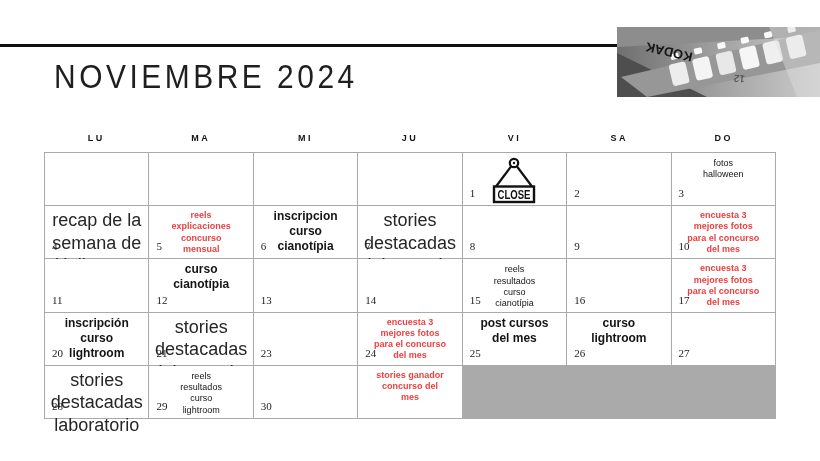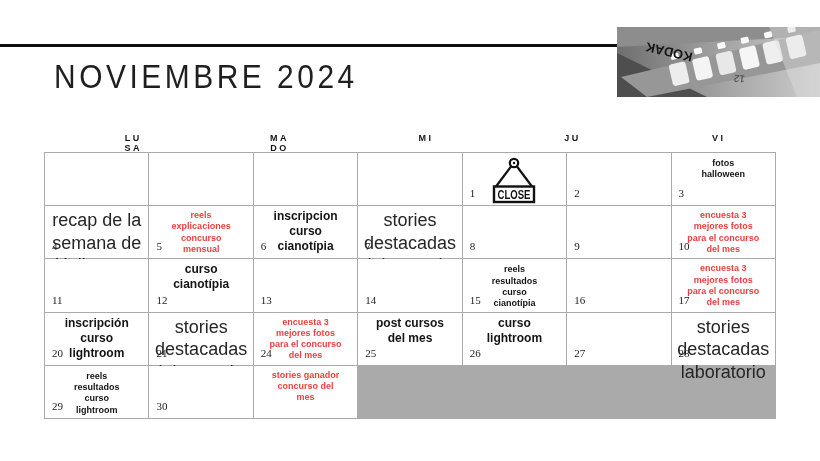--- a/index.html
+++ b/index.html
@@ -13,41 +13,41 @@
     --ink:#1d1d1d;
   }
   .top-rule{position:absolute;left:0;top:44px;width:618px;height:3px;background:#0f0f0f;}
   .photo{position:absolute;left:617px;top:27px;width:203px;height:70px;display:block;}
   .title{
     position:absolute;left:54px;top:59px;font-size:34px;line-height:1.05;
     letter-spacing:4px;color:#1f1f1f;font-weight:400;
     transform:scaleX(0.88);transform-origin:left top;white-space:nowrap;
   }
   .weekdays{
-    position:absolute;left:60px;top:133px;width:732px;
-    display:grid;grid-template-columns:repeat(5,1fr);
+    position:absolute;left:44px;top:133px;width:732px;
+    display:grid;grid-template-columns:repeat(7,1fr);
   }
   .wd{text-align:center;font-size:9px;font-weight:700;letter-spacing:2.5px;color:#141414;}
   .grid{
     position:absolute;left:44px;top:152px;width:732px;height:267px;
     display:grid;grid-template-columns:repeat(7,1fr);grid-auto-rows:1fr;
     background:var(--border);gap:1px;border:1px solid var(--border);box-sizing:border-box;
   }
   .cell{background:#ffffff;position:relative;}
   .date{
     position:absolute;left:7px;bottom:6px;
     font-family:"Liberation Serif",serif;font-size:11px;color:#1c1c1c;
   }
   .ev{
     position:absolute;left:0;right:0;top:0;bottom:0;
     padding:3px 3px 0;text-align:center;white-space:pre-line;line-height:1.25;
   }
   .reg-lg{font-size:18px;color:#262626;}
   .bold-lg{font-size:12px;font-weight:700;color:#141414;}
-  .bold-sm{font-size:9px;font-weight:700;color:#141414;padding-top:5px;}
+  .bold-sm{font-size:9px;font-weight:400;color:#141414;padding-top:5px;}
   .red-sm{font-size:9px;font-weight:700;color:var(--red);padding-top:4px;}
   .close-wrap{position:absolute;left:0;right:0;top:0;bottom:0;display:flex;justify-content:center;align-items:center;padding-top:3px;}
 </style>
 </head>
 <body>
 
 <div class="top-rule"></div>
 
 <svg class="photo" viewBox="0 0 203 70" preserveAspectRatio="none" aria-hidden="true">
   <defs>
@@ -193,20 +193,23 @@
 lightroom</div>
       <span class="date">20</span>
     </div>
     <div class="cell">
       <div class="ev reg-lg">stories
 destacadas
 laboratorio</div>
       <span class="date">21</span>
     </div>
     <div class="cell">
+      <span class="date">23</span>
+    </div>
+    <div class="cell">
       <div class="ev red-sm">encuesta 3
 mejores fotos
 para el concurso
 del mes</div>
       <span class="date">24</span>
     </div>
     <div class="cell">
       <div class="ev bold-lg">post cursos
 del mes</div>
       <span class="date">25</span>

